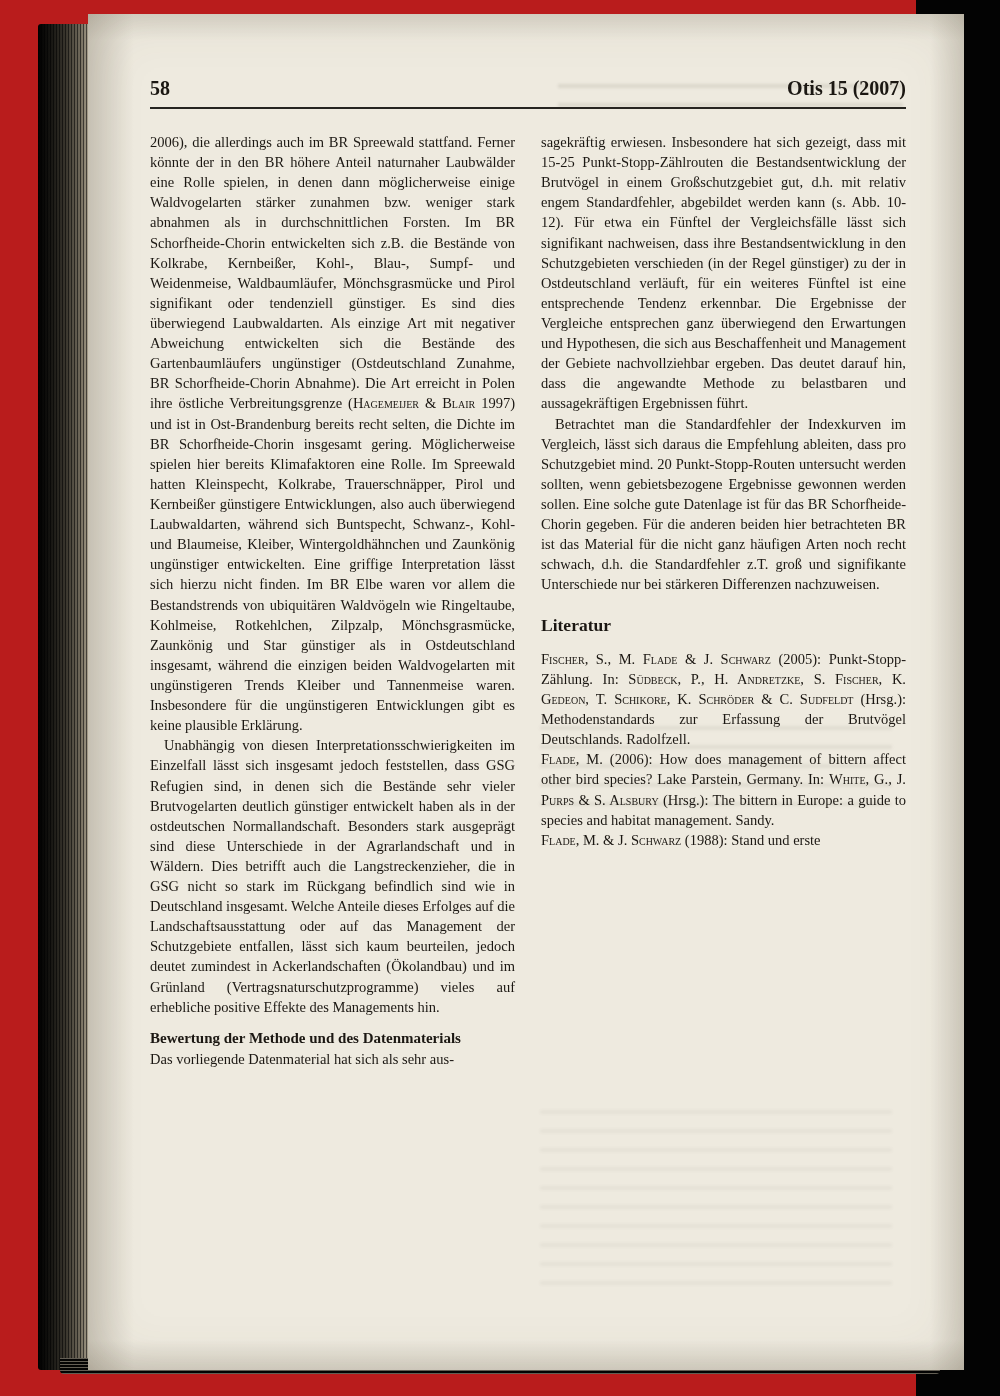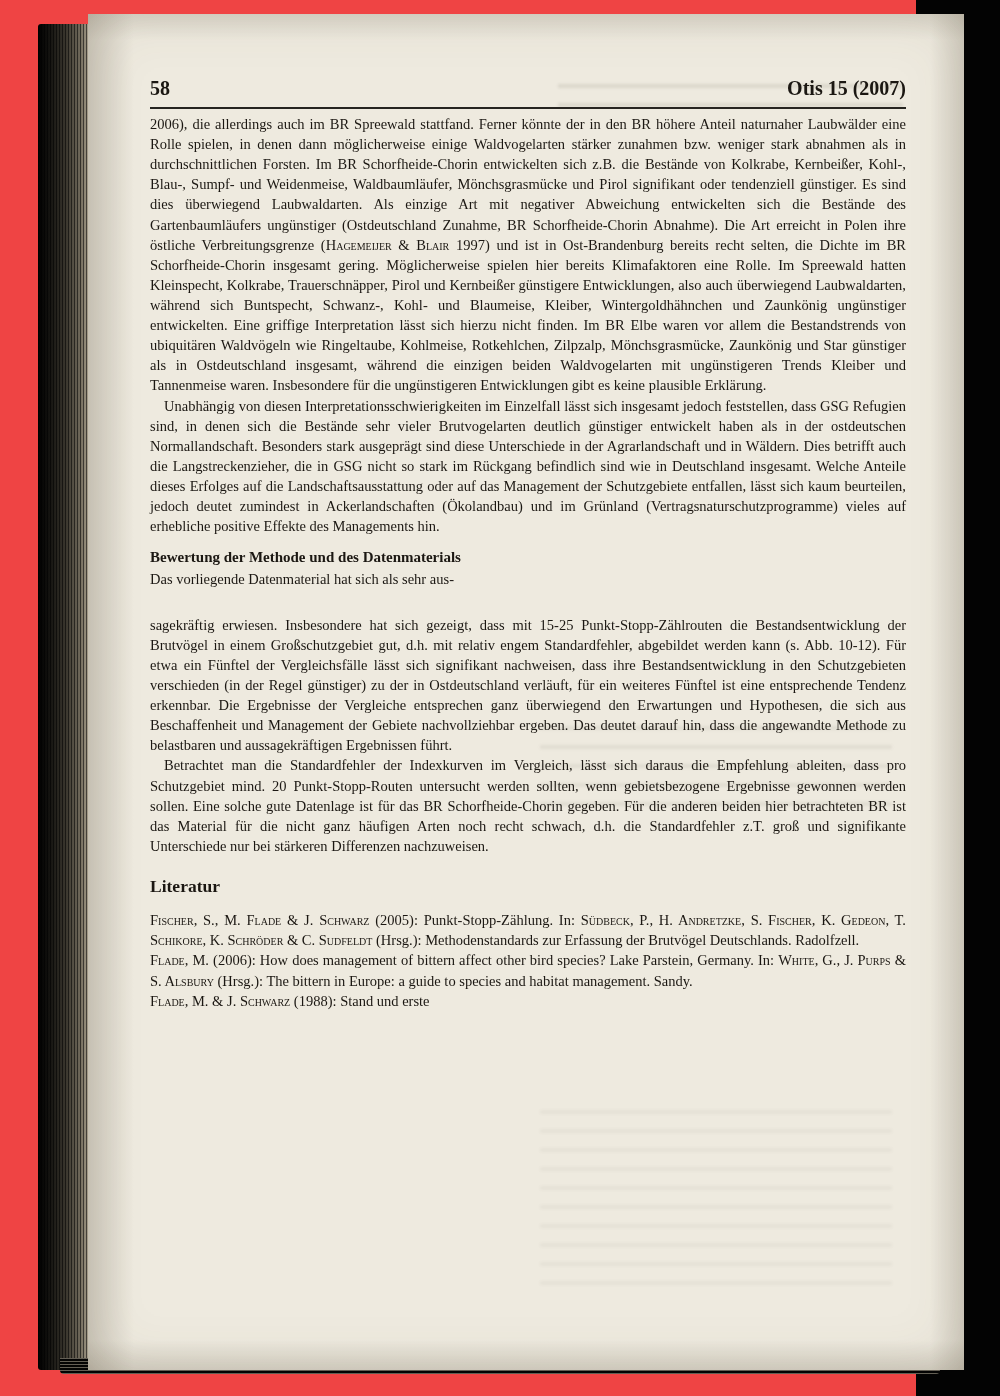--- a/index.html
+++ b/index.html
@@ -5,21 +5,21 @@
   html, body {
     margin: 0; padding: 0;
     width: 1000px; height: 1396px;
     background: #030303;
     overflow: hidden;
     font-family: "Liberation Serif", serif;
   }
   .scan {
     position: relative;
     width: 916px; height: 1396px;
-    background: #ef4444;
+    background: #b91c1c;
   }
   
   .page-edges {
     position: absolute;
     left: 38px; top: 24px;
     width: 52px; height: 1346px;
     background:
       repeating-linear-gradient(90deg, rgba(0,0,0,0.55) 0 1px, rgba(0,0,0,0) 1px 3px),
       linear-gradient(90deg, #000 0%, #141310 22%, #3c382f 55%, #6e6759 80%, #9a9280 94%, #beb5a0 100%);
     border-radius: 3px 0 0 3px;
@@ -71,22 +71,21 @@
     line-height: 24px;
   }
   .rule {
     margin-top: 7px;
     height: 2px;
     background: #262420;
   }
   .columns {
     display: flex;
     gap: 26px;
-    margin-top: 5px;
-    flex-direction: column;
+    margin-top: 23px;
   }
   .col {
     flex: 1 1 0;
     min-width: 0;
     font-size: 14.5px;
     line-height: 1.387;
     text-align: justify;
     hyphens: auto;
     -webkit-hyphens: auto;
   }

